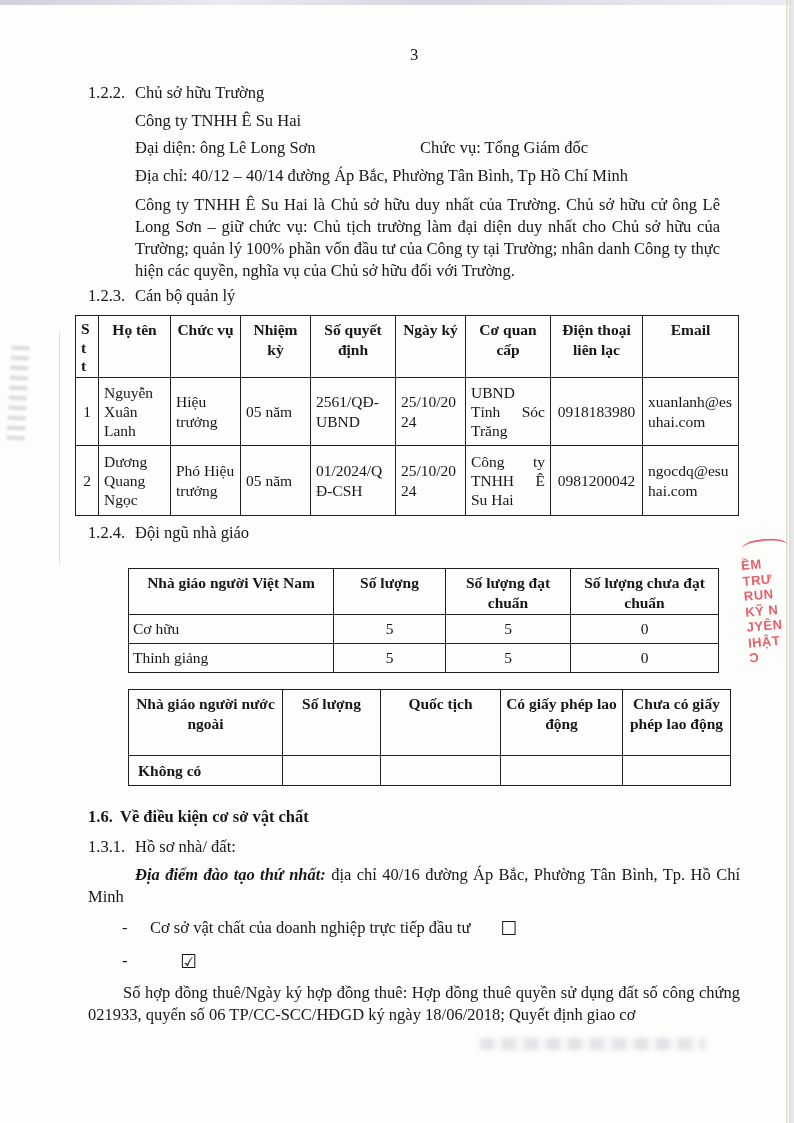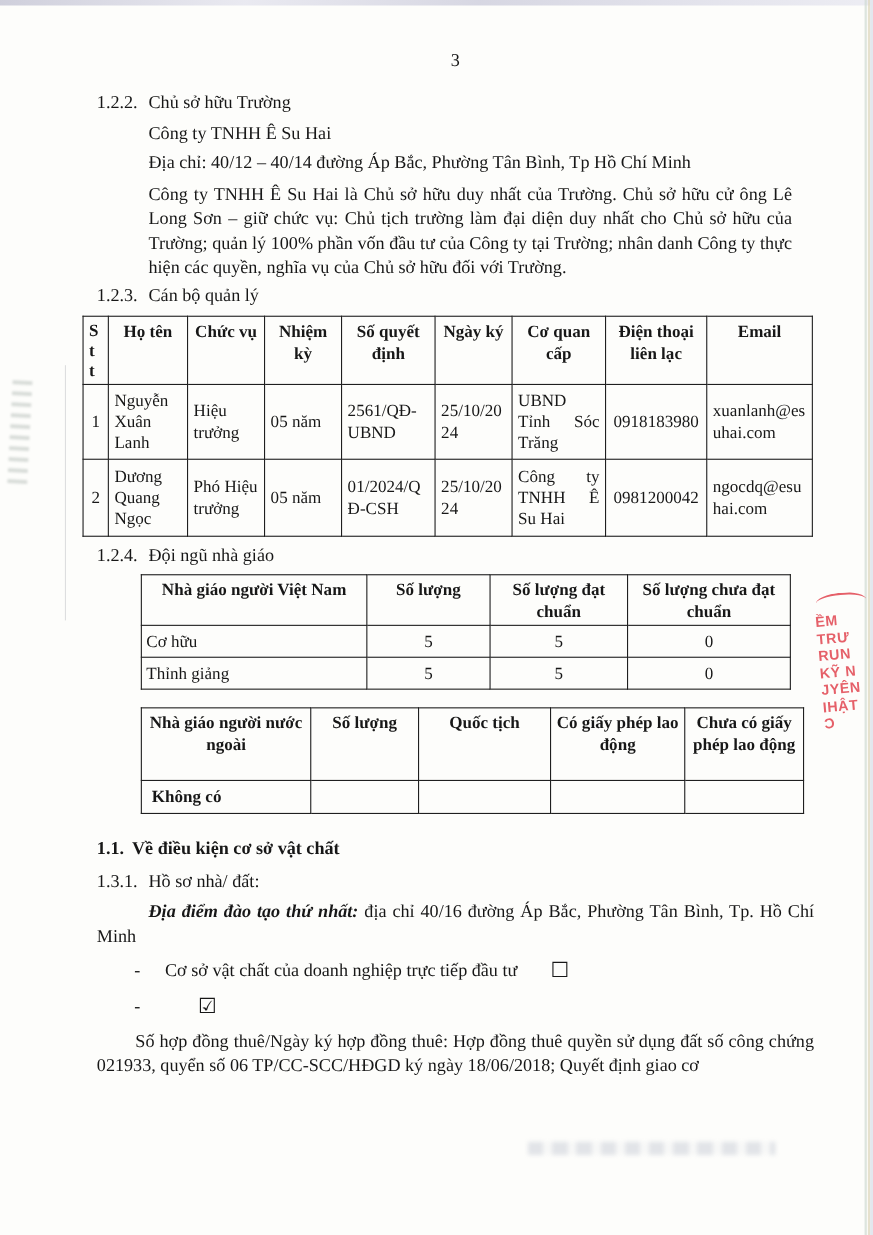--- a/index.html
+++ b/index.html
@@ -31,21 +31,21 @@
 
   .tbl-managers { width:663px; margin:8px 0 0 -13px; }
   .tbl-managers thead tr { height:60px; }
   .tbl-managers .r1 { height:68px; }
   .tbl-managers .r2 { height:70px; }
   .th-stt { white-space:pre-line; text-align:left; padding-left:5px; line-height:1.18; }
   .c-center { text-align:center; }
   .c-justify { text-align:justify; }
   .wrap-any { overflow-wrap:anywhere; word-break:break-word; }
 
-  .h124 { margin:6px 0 6px;align-items:flex-end; }
+  .h124 { margin:6px 0 24px;align-items:flex-end; }
   .tbl-vn { width:590px; margin-left:40px; }
   .tbl-vn thead tr { height:46px; }
   .tbl-vn tbody tr { height:29px; }
   .tbl-vn td.first { padding-left:4px; }
 
   .tbl-foreign { width:602px; margin:16px 0 0 40px; }
   .tbl-foreign thead tr { height:66px; }
   .tbl-foreign tbody tr { height:30px; }
   .tbl-foreign td.first { padding-left:9px;font-weight:bold; }
 
@@ -93,20 +93,24 @@
 
     <div class="page-num">3</div>
 
     <div class="h-row">
       <span class="num">1.2.2.</span>
       <span>Chủ sở hữu Trường</span>
     </div>
 
     <div class="indent" style="margin-top:6px;">
       <div class="line">Công ty TNHH Ê Su Hai</div>
+      <div class="rep-row">
+        <span class="rep">Đại diện: ông Lê Long Sơn</span>
+        <span>Chức vụ: Tổng Giám đốc</span>
+      </div>
       <div class="line" style="margin-bottom:7px;">Địa chỉ: 40/12 – 40/14 đường Áp Bắc, Phường Tân Bình, Tp Hồ Chí Minh</div>
       <div class="para">Công ty TNHH Ê Su Hai là Chủ sở hữu duy nhất của Trường. Chủ sở hữu cử ông Lê Long Sơn – giữ chức vụ: Chủ tịch trường làm đại diện duy nhất cho Chủ sở hữu của Trường; quản lý 100% phần vốn đầu tư của Công ty tại Trường; nhân danh Công ty thực hiện các quyền, nghĩa vụ của Chủ sở hữu đối với Trường.</div>
     </div>
 
     <div class="h-row" style="margin:4px 0 0;">
       <span class="num">1.2.3.</span>
       <span>Cán bộ quản lý</span>
     </div>
 
     <table class="tbl-managers">
@@ -220,21 +224,21 @@
           <td class="first">Không có</td>
           <td></td>
           <td></td>
           <td></td>
           <td></td>
         </tr>
       </tbody>
     </table>
 
     <div class="h-row s13 h13 bold">
-      <span class="num">1.1.</span>
+      <span class="num">1.6.</span>
       <span>Về điều kiện cơ sở vật chất</span>
     </div>
 
     <div class="h-row h131">
       <span class="num">1.3.1.</span>
       <span>Hồ sơ nhà/ đất:</span>
     </div>
 
     <div class="loc-para">
       <span class="lead-bi">Địa điểm đào tạo thứ nhất:</span><span> địa chỉ 40/16 đường Áp Bắc, Phường Tân Bình, Tp. Hồ Chí Minh</span>

